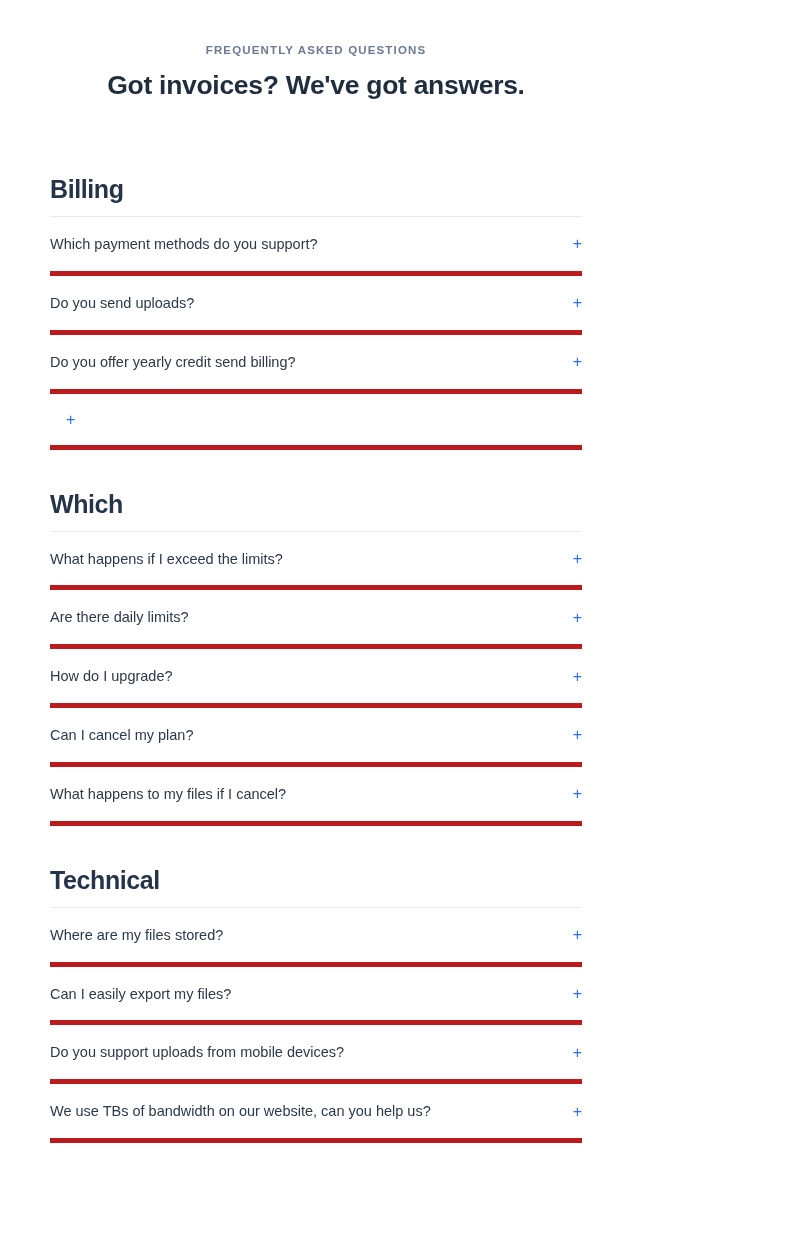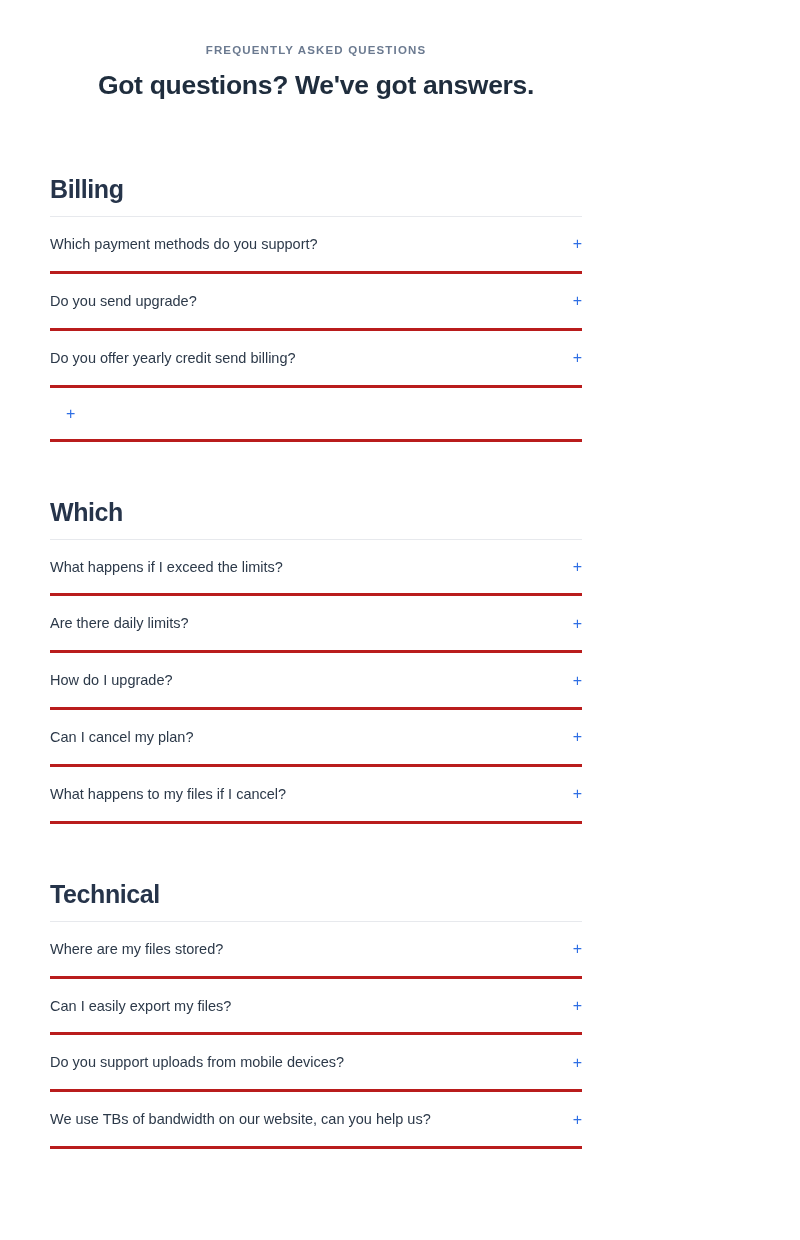--- a/index.html
+++ b/index.html
@@ -37,40 +37,40 @@
     font-weight: bold;
     color: #1f2d3d;
     letter-spacing: -0.3px;
     margin: 0;
   }
   .content {
     padding: 0 50px;
     margin-top: 74px;
   }
   .faq-section {
-    margin-bottom: 56px;
+    margin-bottom: 40px;
   }
   .faq-section:last-child {
     margin-bottom: 0;
   }
   .section-title {
     font-size: 25px;
     font-weight: bold;
     color: #26344a;
     letter-spacing: -0.4px;
     margin: 0 0 12px 0;
   }
   .faq-list {
     border-top: 1px solid #e7e9ed;
   }
   .faq-item {
     display: flex;
     align-items: center;
     justify-content: space-between;
-    border-bottom: 3px solid #b91c1c;
+    border-bottom: 5px solid #b91c1c;
     padding: 18px 0 17px 0;
     cursor: pointer;
   }
   .faq-q {
     font-size: 14.5px;
     color: #2c3949;
     line-height: 1.3;
   }
   .faq-toggle {
     font-size: 16px;
@@ -81,34 +81,34 @@
     font-weight: normal;
   }
 </style>
 </head>
 <body>
 
 <div class="page">
 
   <div class="header">
     <div class="eyebrow">FREQUENTLY ASKED QUESTIONS</div>
-    <h1 class="headline">Got questions? We've got answers.</h1>
+    <h1 class="headline">Got invoices? We've got answers.</h1>
   </div>
 
   <div class="content">
 
     <div class="faq-section">
       <h2 class="section-title">Billing</h2>
       <div class="faq-list">
         <div class="faq-item">
           <span class="faq-q">Which payment methods do you support?</span>
           <span class="faq-toggle" style="color: rgb(47, 111, 228);">+</span>
         </div>
         <div class="faq-item">
-          <span class="faq-q">Do you send upgrade?</span>
+          <span class="faq-q">Do you send uploads?</span>
           <span class="faq-toggle" style="color: rgb(47, 111, 228);">+</span>
         </div>
         <div class="faq-item">
           <span class="faq-q">Do you offer yearly credit send billing?</span>
           <span class="faq-toggle" style="color: rgb(47, 111, 228);">+</span>
         </div>
         <div class="faq-item">
           <span class="faq-toggle" style="color: rgb(47, 111, 228);">+</span>
         </div>
       </div>

